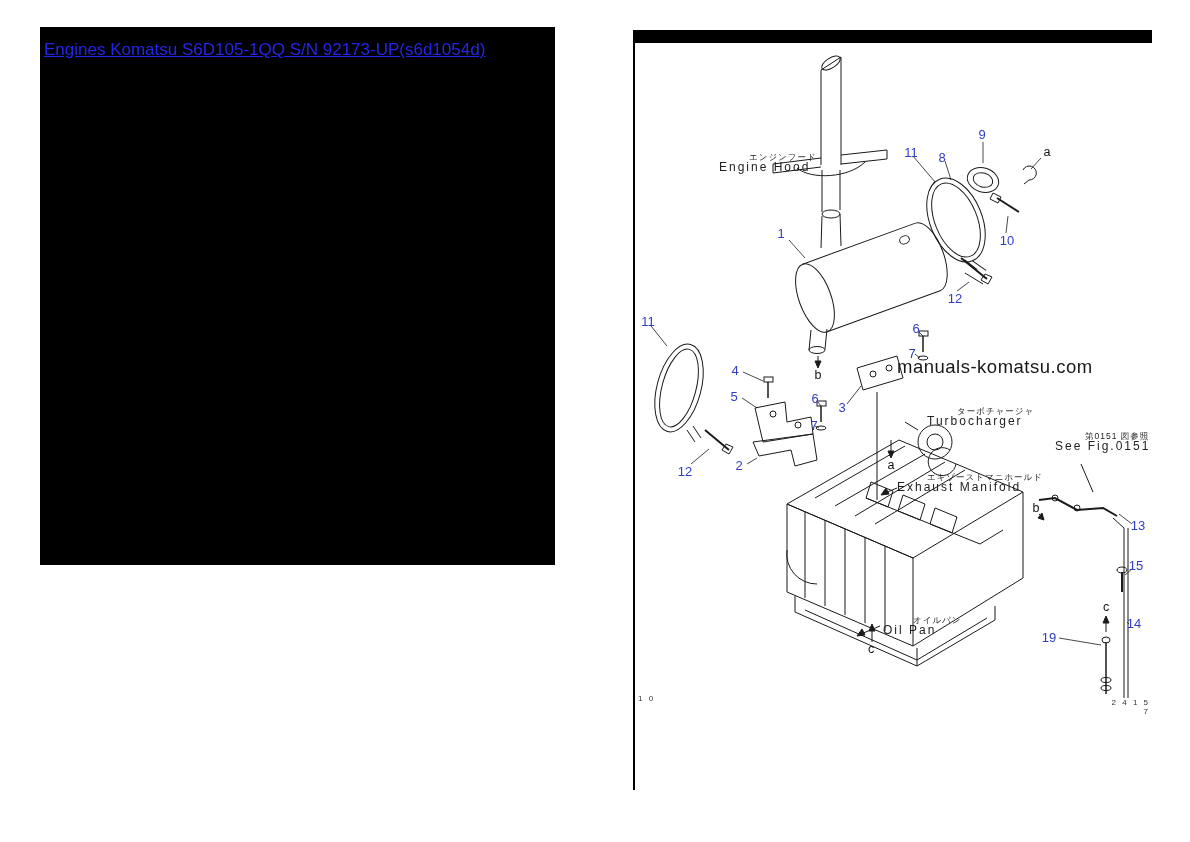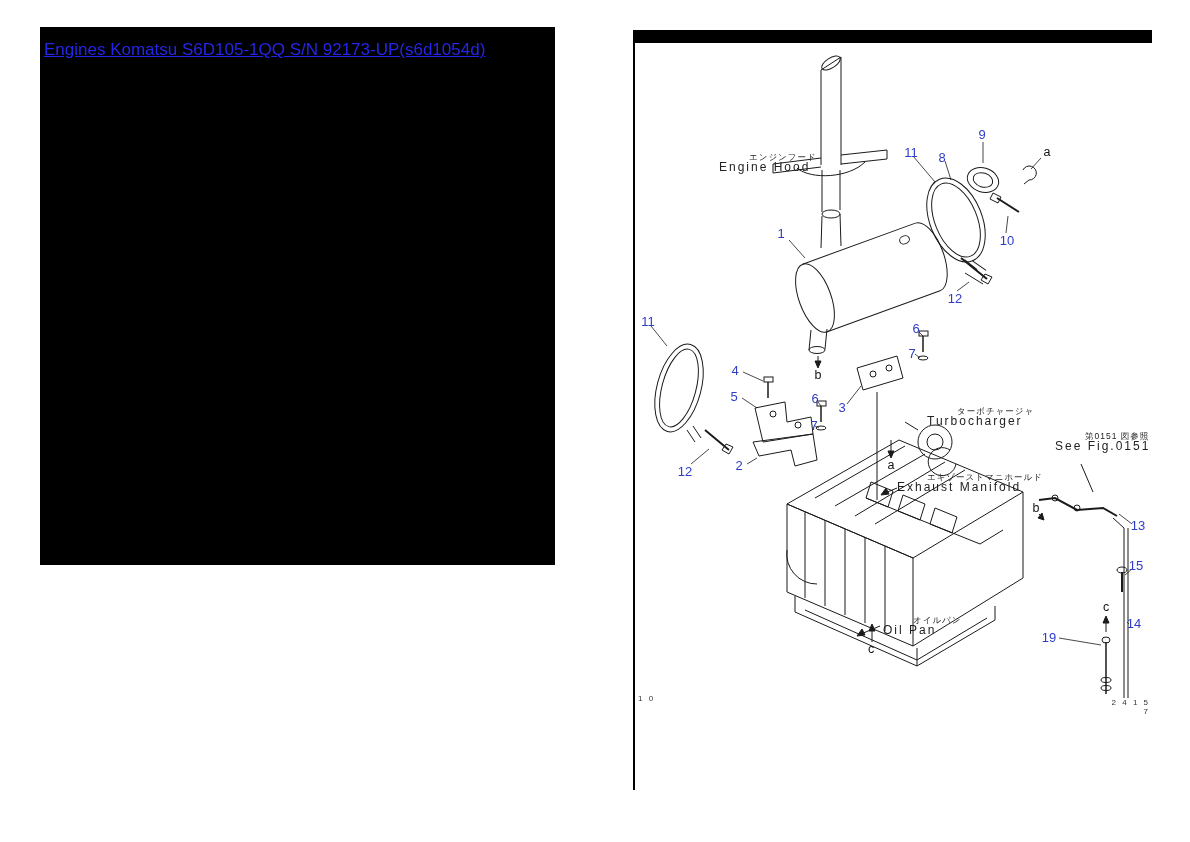--- a/index.html
+++ b/index.html
@@ -212,20 +212,21 @@
           <path d="M280,324 L285,328"></path>
           <path d="M112,434 L122,428"></path>
           <path d="M497,494 L484,484"></path>
           <path d="M498,538 L490,545"></path>
           <path d="M494,594 L492,592"></path>
           <path d="M424,608 L466,615"></path>
         </g>
       </g>
     </svg>
 
+    <div class="watermark">manuals-komatsu.com</div>
 
     <div class="plabel" style="left:84px;top:122px">
       <div class="jp">エンジンフード</div>
       <div class="en">Engine Hood</div>
     </div>
     <div class="plabel" style="left:292px;top:376px">
       <div class="jp">ターボチャージャ</div>
       <div class="en">Turbocharger</div>
     </div>
     <div class="plabel" style="left:262px;top:442px">

